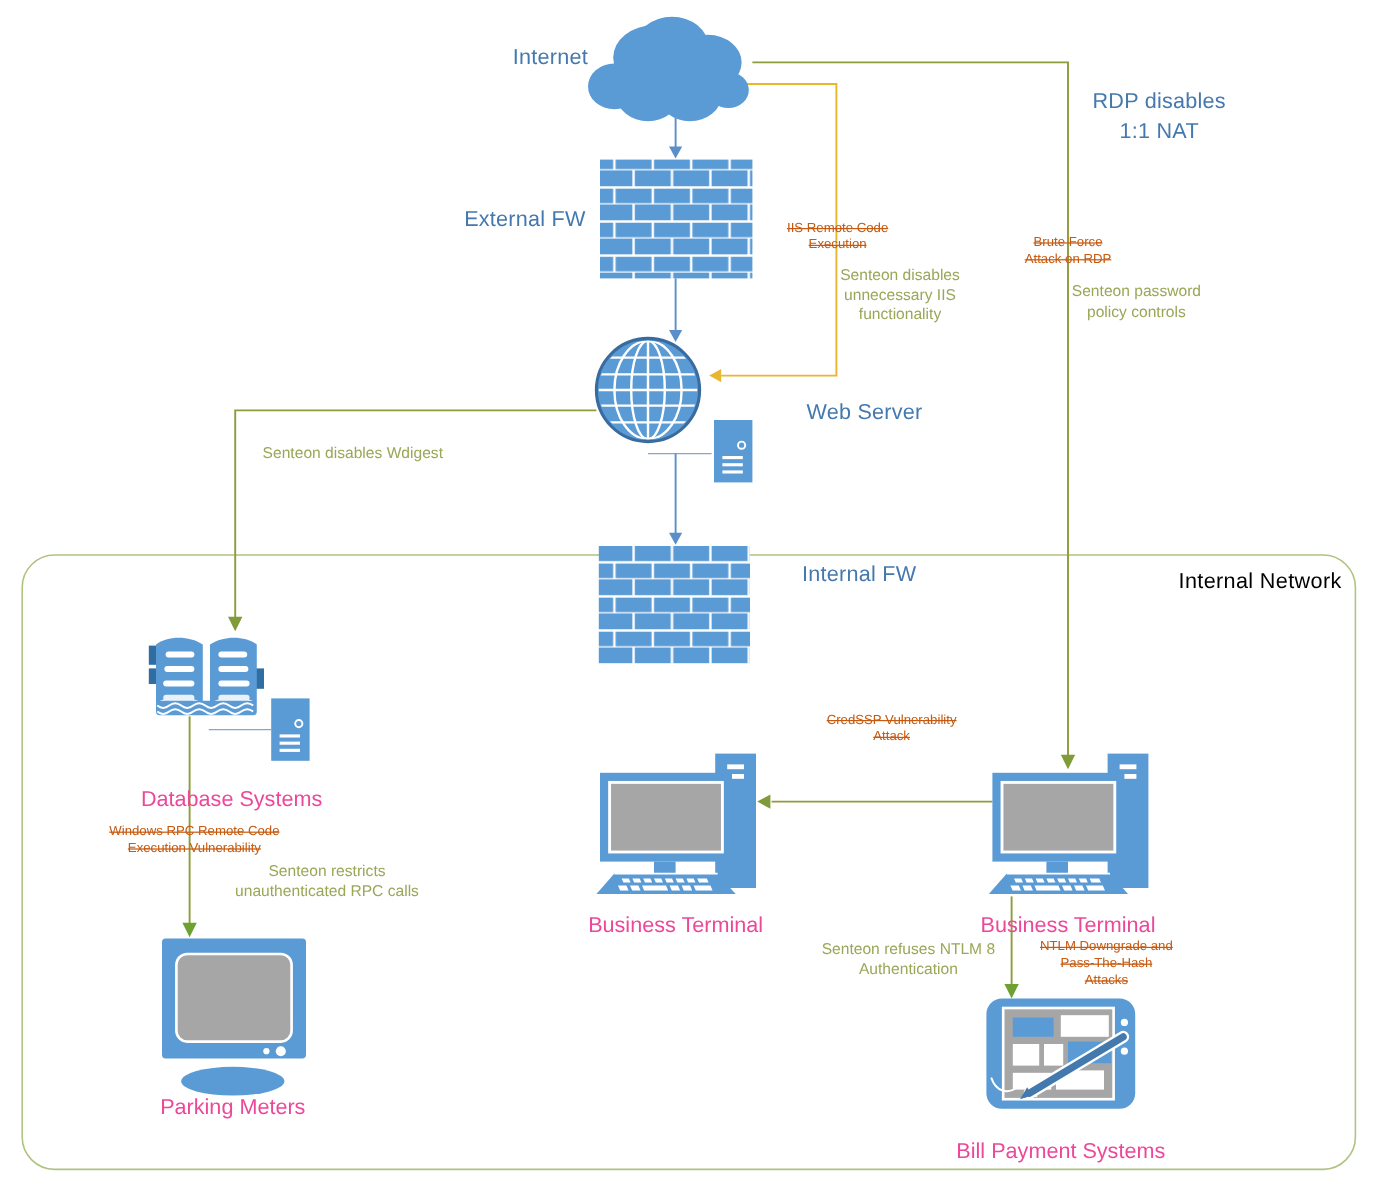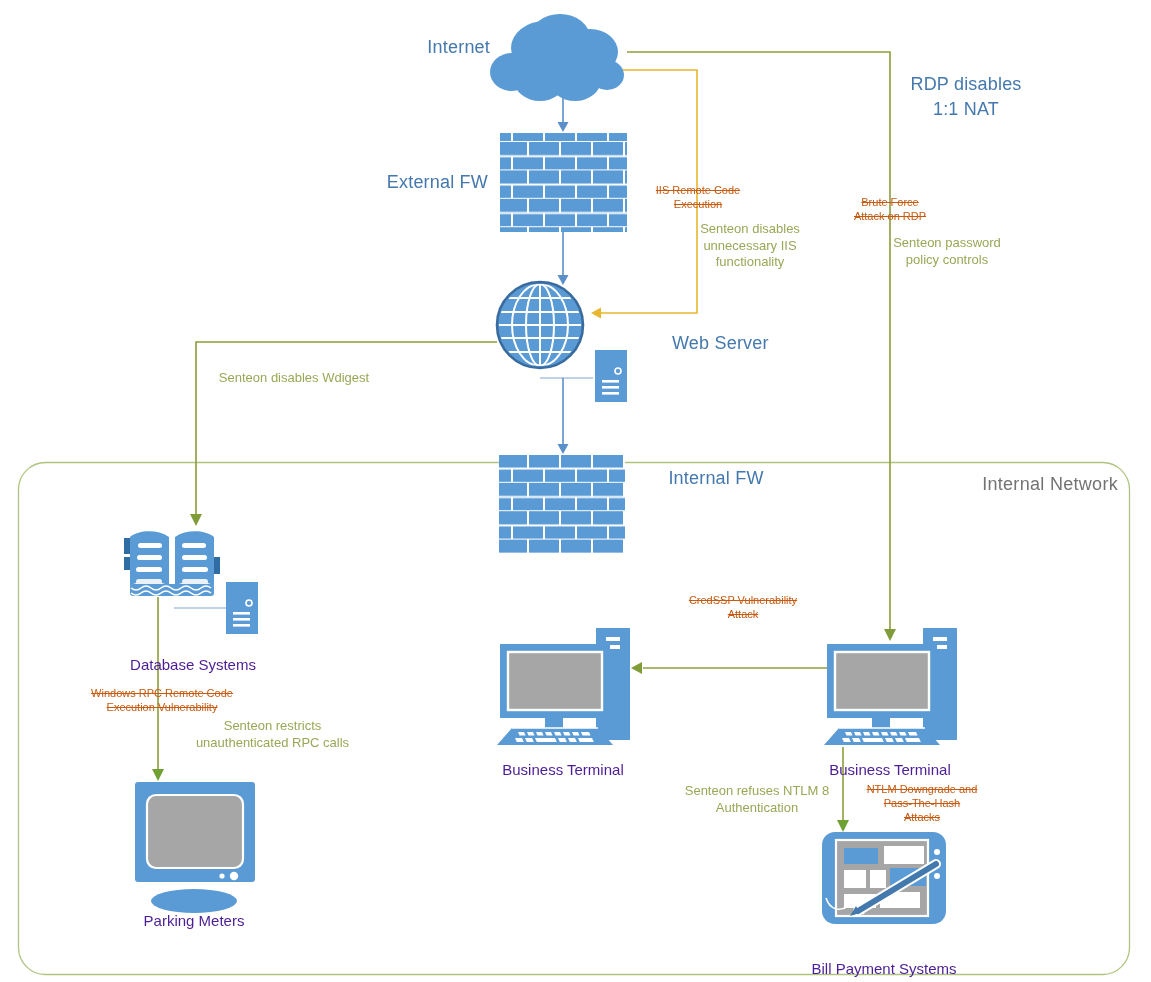--- a/index.html
+++ b/index.html
@@ -3,25 +3,25 @@
 <meta charset="utf-8">
 <style>
   html,body{margin:0;padding:0;background:#fff;}
   #canvas{position:relative;width:1151px;height:982px;background:#fff;overflow:hidden;
           font-family:Liberation Sans, sans-serif;}
   #canvas svg.layer{position:absolute;left:0;top:0;}
   .lbl{position:absolute;white-space:pre-line;line-height:1.28;}
   .lbl.center{text-align:center;}
   .lbl.right{text-align:right;}
   .blue-lbl{color:#4478AE;font-size:18px;letter-spacing:.2px;}
-  .dev-lbl{color:#4c1d95;font-size:15px;}
+  .dev-lbl{color:#ec4899;font-size:18px;}
   .atk{color:#C55A11;font-size:11px;text-decoration:line-through;
        text-decoration-thickness:1.2px;}
   .mit{color:#9AA757;font-size:13px;}
-  .net-lbl{color:#737373;font-size:18px;letter-spacing:.3px;}
+  .net-lbl{color:#000000;font-size:18px;letter-spacing:.3px;}
 </style>
 </head>
 <body>
 
 <div id="canvas">
 
   <svg class="layer" width="1151" height="982" viewBox="0 0 1151 982">
     <defs>
       <pattern id="brick" width="32" height="28.4" patternUnits="userSpaceOnUse">
         <rect width="32" height="28.4" fill="#5B9BD5"></rect>
@@ -220,21 +220,21 @@
   <div class="lbl blue-lbl right" style="left:340px;top:171px;width:148px;">External FW</div>
   <div class="lbl blue-lbl" style="left:672px;top:332px;width:130px;">Web Server</div>
   <div class="lbl blue-lbl" style="left:656px;top:467px;width:120px;text-align:center;">Internal FW</div>
   <div class="lbl blue-lbl center" style="left:896px;top:72px;width:140px;line-height:1.38;">RDP disables
 1:1 NAT</div>
   <div class="lbl net-lbl right" style="left:938px;top:473px;width:180px;">Internal Network</div>
   <div class="lbl dev-lbl center" style="left:113px;top:655px;width:160px;">Database Systems</div>
   <div class="lbl dev-lbl center" style="left:114px;top:911px;width:160px;">Parking Meters</div>
   <div class="lbl dev-lbl center" style="left:483px;top:760px;width:160px;">Business Terminal</div>
   <div class="lbl dev-lbl center" style="left:810px;top:760px;width:160px;">Business Terminal</div>
-  <div class="lbl dev-lbl center" style="left:794px;top:948px;width:180px;margin-top:11px;">Bill Payment Systems</div>
+  <div class="lbl dev-lbl center" style="left:794px;top:948px;width:180px;">Bill Payment Systems</div>
 
   <div class="lbl atk center" style="left:627px;top:183px;width:142px;">IIS Remote Code
 Execution</div>
   <div class="lbl atk center" style="left:819px;top:195px;width:142px;">Brute Force
 Attack on RDP</div>
   <div class="lbl atk center" style="left:57px;top:686px;width:210px;">Windows RPC Remote Code
 Execution Vulnerability</div>
   <div class="lbl atk center" style="left:653px;top:593px;width:180px;">CredSSP Vulnerability
 Attack</div>
   <div class="lbl atk center" style="left:842px;top:782px;width:160px;">NTLM Downgrade and

